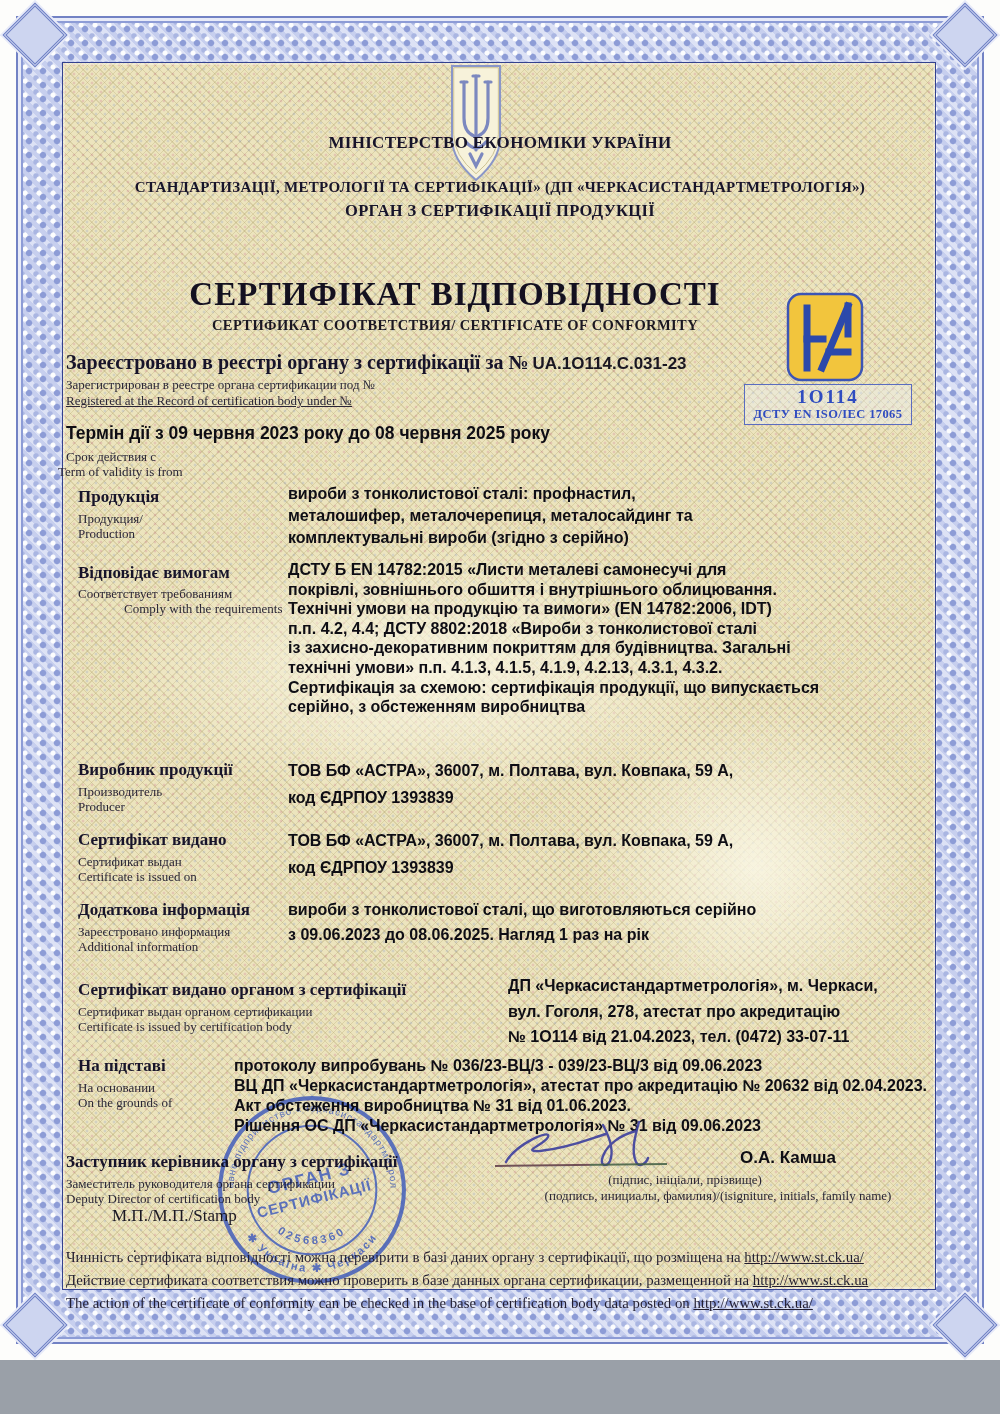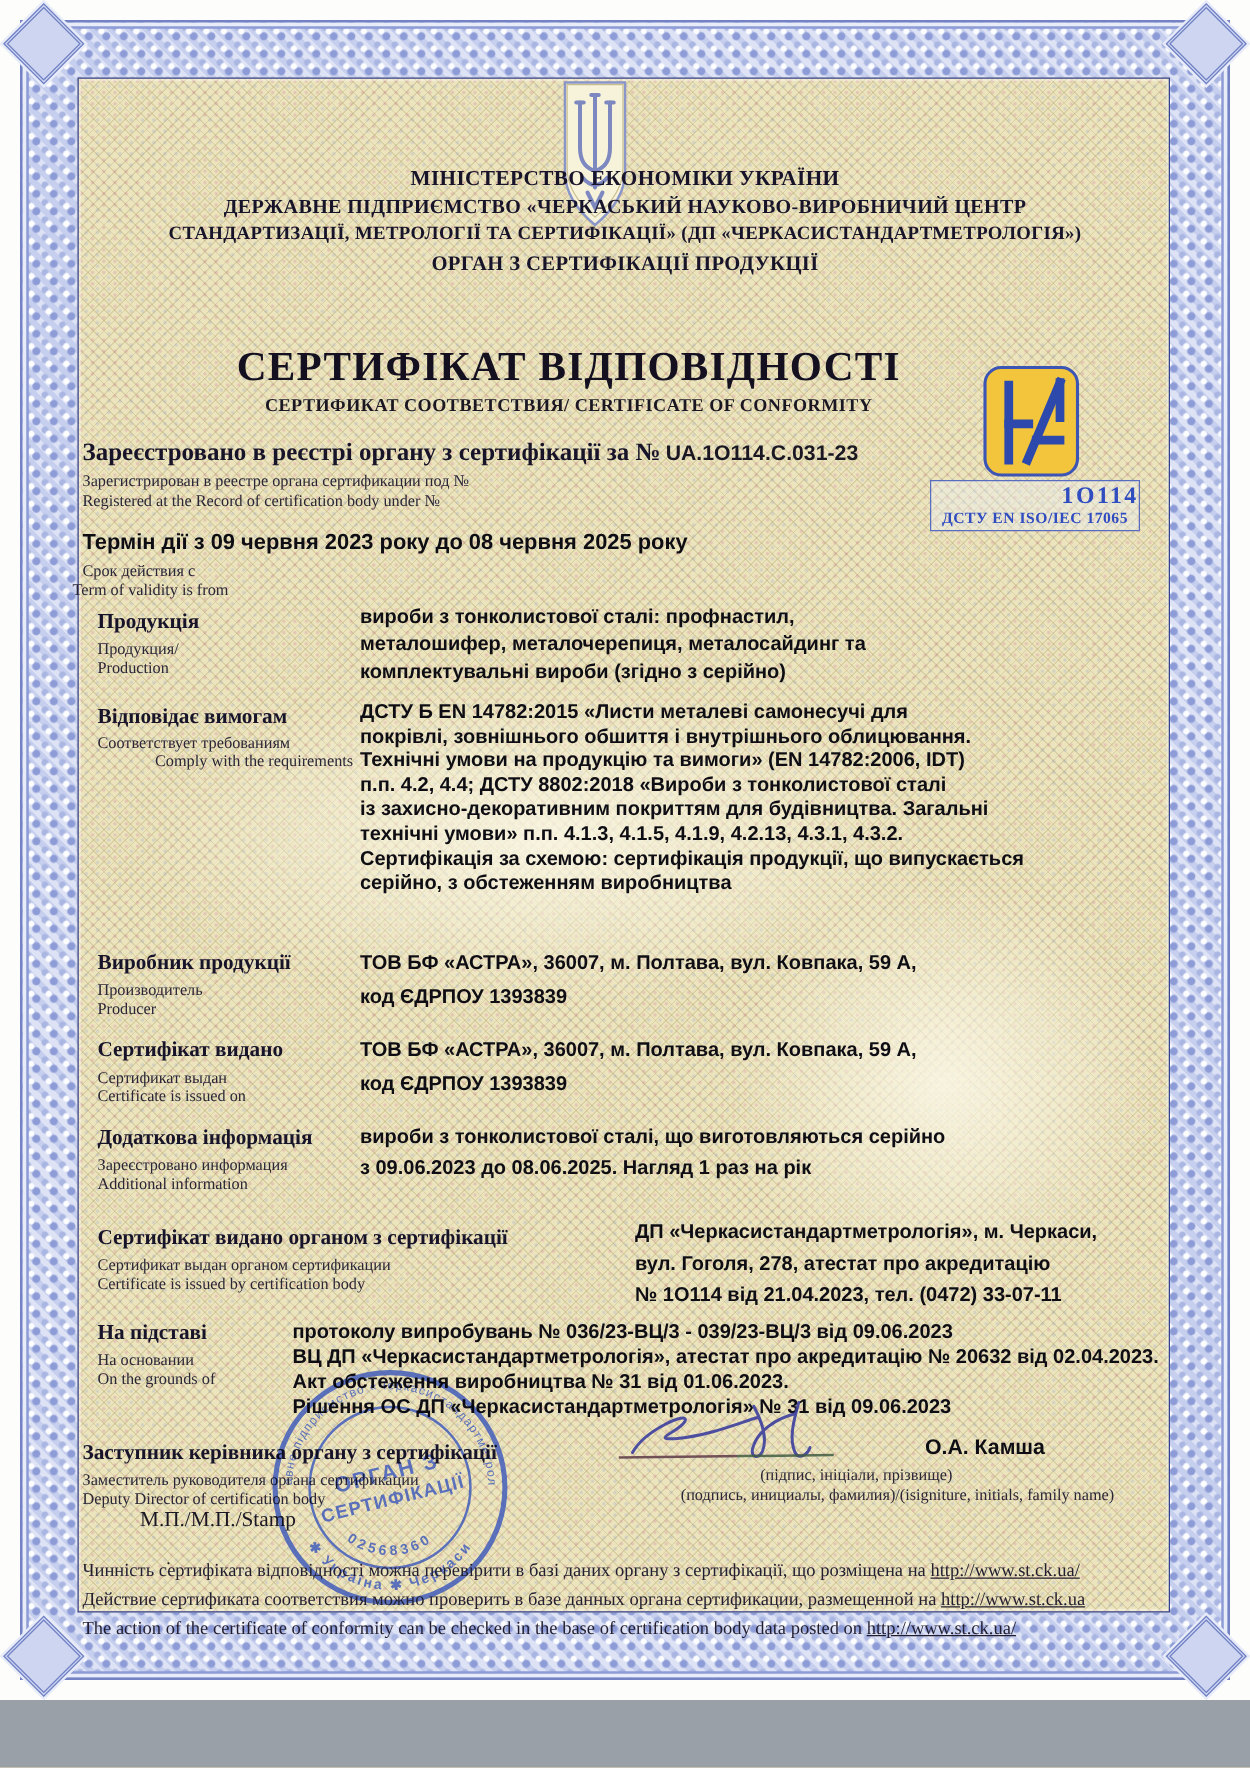--- a/index.html
+++ b/index.html
@@ -52,21 +52,21 @@
   .title{font-size:33px; font-weight:bold; letter-spacing:1px; color:#141020;}
   .subtitle{font-size:14.5px; font-weight:bold; letter-spacing:.4px;}
   .lbl{font-size:17px; font-weight:bold; color:#17142a;}
   .val{font-family:"Liberation Sans", sans-serif; font-weight:bold; font-size:16px;
        line-height:19.6px; color:#0e0d14; white-space:pre-line;}
   .serif-sm{font-size:13px; color:#2a2636;}
   .accbox{
     border:1.5px solid #5a6cc0; text-align:center; color:#2f4cc0;
     background:rgba(236,240,252,.35); padding:2px 0 3px;
   }
-  .accbox .n1{font-size:19px; font-weight:bold; letter-spacing:2px; line-height:20px;text-align:right;}
+  .accbox .n1{font-size:19px; font-weight:bold; letter-spacing:2px; line-height:20px;}
   .accbox .n2{font-size:12.5px; font-weight:bold; letter-spacing:.4px; line-height:14px;}
   .reg-num{font-family:"Liberation Sans", sans-serif; font-weight:bold; font-size:17px;}
   .footer-line{font-size:14.8px; color:#221e30;}
   .footer-line .lnk{text-decoration:underline;}
   .sig-underline{
     height:2px; background:linear-gradient(90deg,#5c3846 0 55%, #3f5c42 55% 100%);
     opacity:.85; transform:rotate(-.6deg);
   }
   .stamp-wrap{opacity:.82; mix-blend-mode:multiply;}
 </style>
@@ -91,21 +91,20 @@
         <path d="M16 20 V56 Q16 70 26 74"></path>
         <path d="M40 20 V56 Q40 70 30 74"></path>
         <path d="M28 14 V88"></path>
         <path d="M13 20 h6 M37 20 h6 M25 14 h6"></path>
         <path d="M18 80 Q28 92 38 80"></path>
         <path d="M22 92 L28 104 L34 92"></path>
       </g>
     </svg>
 
     <div class="abs ctr hline" style="top:133px;font-size:17px;">МІНІСТЕРСТВО ЕКОНОМІКИ УКРАЇНИ</div>
-    <div class="abs ctr hline" style="top:157px;font-size:16px;">ДЕРЖАВНЕ ПІДПРИЄМСТВО «ЧЕРКАСЬКИЙ НАУКОВО-ВИРОБНИЧИЙ ЦЕНТР</div>
     <div class="abs ctr hline" style="top:179px;font-size:15px;">СТАНДАРТИЗАЦІЇ, МЕТРОЛОГІЇ ТА СЕРТИФІКАЦІЇ» (ДП «ЧЕРКАСИСТАНДАРТМЕТРОЛОГІЯ»)</div>
     <div class="abs ctr hline" style="top:201px;font-size:16.5px;">ОРГАН З СЕРТИФІКАЦІЇ ПРОДУКЦІЇ</div>
 
     <div class="abs ctr title" style="top:276px;right:120px;">СЕРТИФІКАТ ВІДПОВІДНОСТІ</div>
     <div class="abs ctr subtitle" style="top:317px;right:120px;">СЕРТИФИКАТ СООТВЕТСТВИЯ/ CERTIFICATE OF CONFORMITY</div>
 
     <svg class="abs" style="left:786px;top:292px;" width="78" height="90" viewBox="0 0 78 90">
       <rect x="2" y="2" width="74" height="86" rx="13" fill="#f2c53d" stroke="#3c55b5" stroke-width="2.5"></rect>
       <g fill="none" stroke="#2c49ab" stroke-width="7" stroke-linecap="square">
         <path d="M21 16 V76"></path>
@@ -118,21 +117,21 @@
     <div class="abs accbox" style="left:744px;top:384px;width:166px;">
       <div class="n1">1О114</div>
       <div class="n2">ДСТУ EN ISO/IEC 17065</div>
     </div>
 
     <div class="abs" style="left:66px;top:351px;width:700px;">
       <span class="lbl" style="font-size:20px;">Зареєстровано в реєстрі органу з сертифікації за №</span>
       <span class="reg-num">UA.1О114.С.031-23</span>
     </div>
     <div class="abs serif-sm" style="left:66px;top:377px;">Зарегистрирован в реестре органа сертификации под №</div>
-    <div class="abs serif-sm" style="left:66px;top:393px;">Registered at the Record of certification body under №</div>
+    <div class="abs serif-sm" style="left:66px;top:393px;text-decoration:underline;">Registered at the Record of certification body under №</div>
 
     <div class="abs val" style="left:66px;top:424px;font-size:17.5px;">Термін дії з 09 червня 2023 року  до  08 червня 2025 року</div>
     <div class="abs serif-sm" style="left:66px;top:449px;">Срок действия с</div>
     <div class="abs serif-sm" style="left:58px;top:464px;">Term of validity is from</div>
 
     <div class="abs lbl" style="left:78px;top:487px;">Продукція</div>
     <div class="abs serif-sm" style="left:78px;top:511px;">Продукция/</div>
     <div class="abs serif-sm" style="left:78px;top:526px;">Production</div>
     <div class="abs val" style="left:288px;top:483px;width:560px;line-height:22px;">вироби з тонколистової сталі: профнастил,
 металошифер, металочерепиця, металосайдинг та

